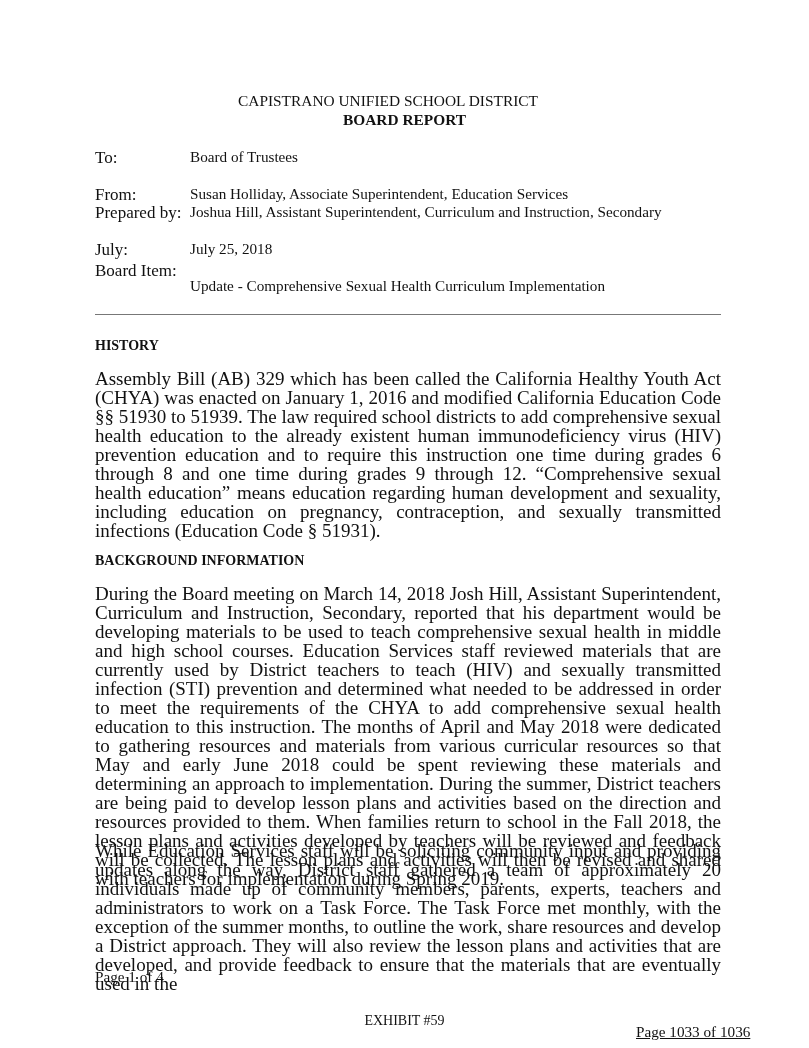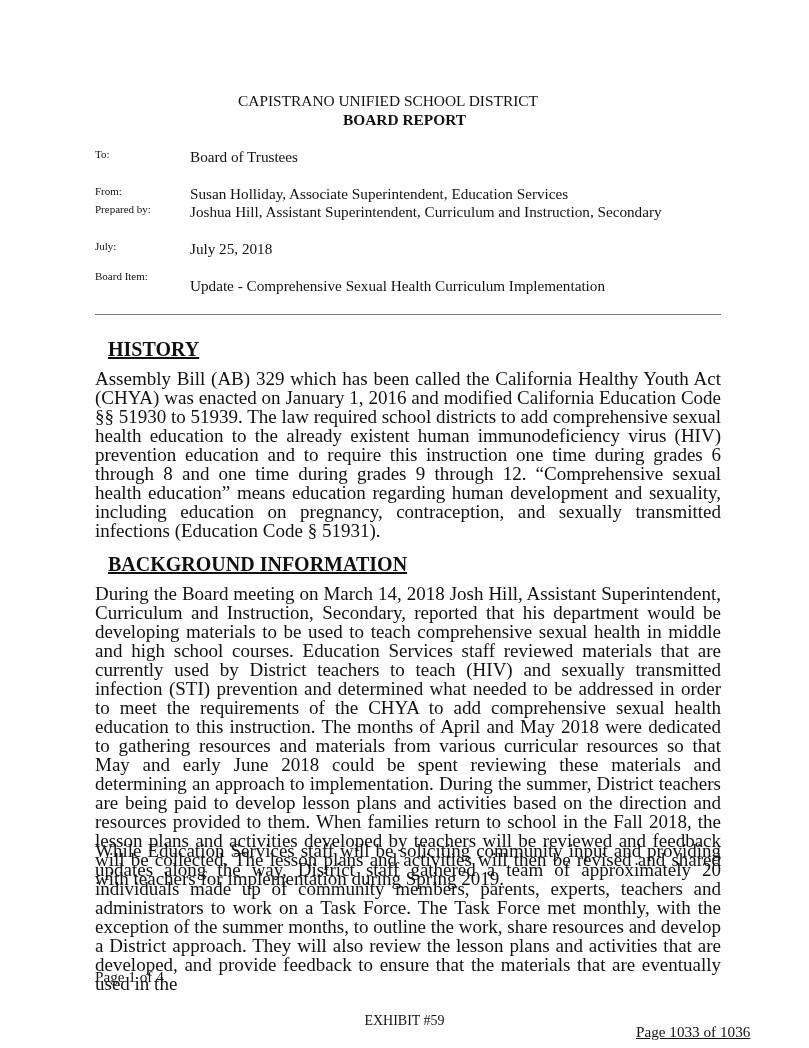--- a/index.html
+++ b/index.html
@@ -5,24 +5,24 @@
   html, body { margin: 0; padding: 0; background: #ffffff; }
   body {
     width: 809px; height: 1048px; position: relative; overflow: hidden;
     font-family: "Liberation Serif", "DejaVu Serif", serif;
     color: #111111;
     font-size: 15.2px;
   }
   .abs { position: absolute; }
   .org { left: 0; width: 776px; top: 92px; text-align: center; font-size: 15.4px; letter-spacing: 0; }
   .rep { left: 0; width: 809px; top: 111px; text-align: center; font-size: 15.4px; font-weight: bold; }
-  .meta-label { left: 95px; font-size: 11px; }
+  .meta-label { left: 95px; font-size: 17px; }
   .meta-value { left: 190px; font-size: 15.2px; }
   .rule { left: 95px; width: 626px; top: 314px; height: 0; border-top: 1.5px solid #777; }
-  .heading { left: 108px; font-weight: bold; text-decoration: underline; font-size: 20px; }
+  .heading { left: 95px; font-weight: bold; font-size: 14px; }
   .para {
     left: 95px; width: 626px; line-height: 19px;
     text-align: justify; font-size: 19px;
   }
   .footer-page { left: 95px; top: 968px; font-size: 15.2px; }
   .exhibit { left: 0; width: 809px; top: 1013px; text-align: center; font-size: 14px; }
   .bates { left: 636px; top: 1023px; font-size: 15.2px; text-decoration: underline; }
 </style>
 </head>
 <body>
@@ -37,21 +37,21 @@
 
   <div class="abs meta-label" style="top:185px">From:</div>
   <div class="abs meta-value" style="top:185px">Susan Holliday, Associate Superintendent, Education Services</div>
 
   <div class="abs meta-label" style="top:203px">Prepared by:</div>
   <div class="abs meta-value" style="top:203px">Joshua Hill, Assistant Superintendent, Curriculum and Instruction, Secondary</div>
 
   <div class="abs meta-label" style="top:240px">July:</div>
   <div class="abs meta-value" style="top:240px">July 25, 2018</div>
 
-  <div class="abs meta-label" style="top:270px">Board Item:</div>
+  <div class="abs meta-label" style="top:261px">Board Item:</div>
   <div class="abs meta-value" style="top:277px">Update - Comprehensive Sexual Health Curriculum Implementation</div>
 
   <div class="abs rule"></div>
 
   <div class="abs heading" style="top:338px">HISTORY</div>
   <div class="abs para" style="top:369px">Assembly Bill (AB) 329 which has been called the California Healthy Youth Act (CHYA) was enacted on January 1, 2016 and modified California Education Code §§ 51930 to 51939. The law required school districts to add comprehensive sexual health education to the already existent human immunodeficiency virus (HIV) prevention education and to require this instruction one time during grades 6 through 8 and one time during grades 9 through 12. “Comprehensive sexual health education” means education regarding human development and sexuality, including education on pregnancy, contraception, and sexually transmitted infections (Education Code § 51931).</div>
 
   <div class="abs heading" style="top:553px">BACKGROUND INFORMATION</div>
   <div class="abs para" style="top:584px">During the Board meeting on March 14, 2018 Josh Hill, Assistant Superintendent, Curriculum and Instruction, Secondary, reported that his department would be developing materials to be used to teach comprehensive sexual health in middle and high school courses. Education Services staff reviewed materials that are currently used by District teachers to teach (HIV) and sexually transmitted infection (STI) prevention and determined what needed to be addressed in order to meet the requirements of the CHYA to add comprehensive sexual health education to this instruction. The months of April and May 2018 were dedicated to gathering resources and materials from various curricular resources so that May and early June 2018 could be spent reviewing these materials and determining an approach to implementation. During the summer, District teachers are being paid to develop lesson plans and activities based on the direction and resources provided to them. When families return to school in the Fall 2018, the lesson plans and activities developed by teachers will be reviewed and feedback will be collected. The lesson plans and activities will then be revised and shared with teachers for implementation during Spring 2019.</div>
   <div class="abs para" style="top:841px">While Education Services staff will be soliciting community input and providing updates along the way, District staff gathered a team of approximately 20 individuals made up of community members, parents, experts, teachers and administrators to work on a Task Force. The Task Force met monthly, with the exception of the summer months, to outline the work, share resources and develop a District approach. They will also review the lesson plans and activities that are developed, and provide feedback to ensure that the materials that are eventually used in the</div>

